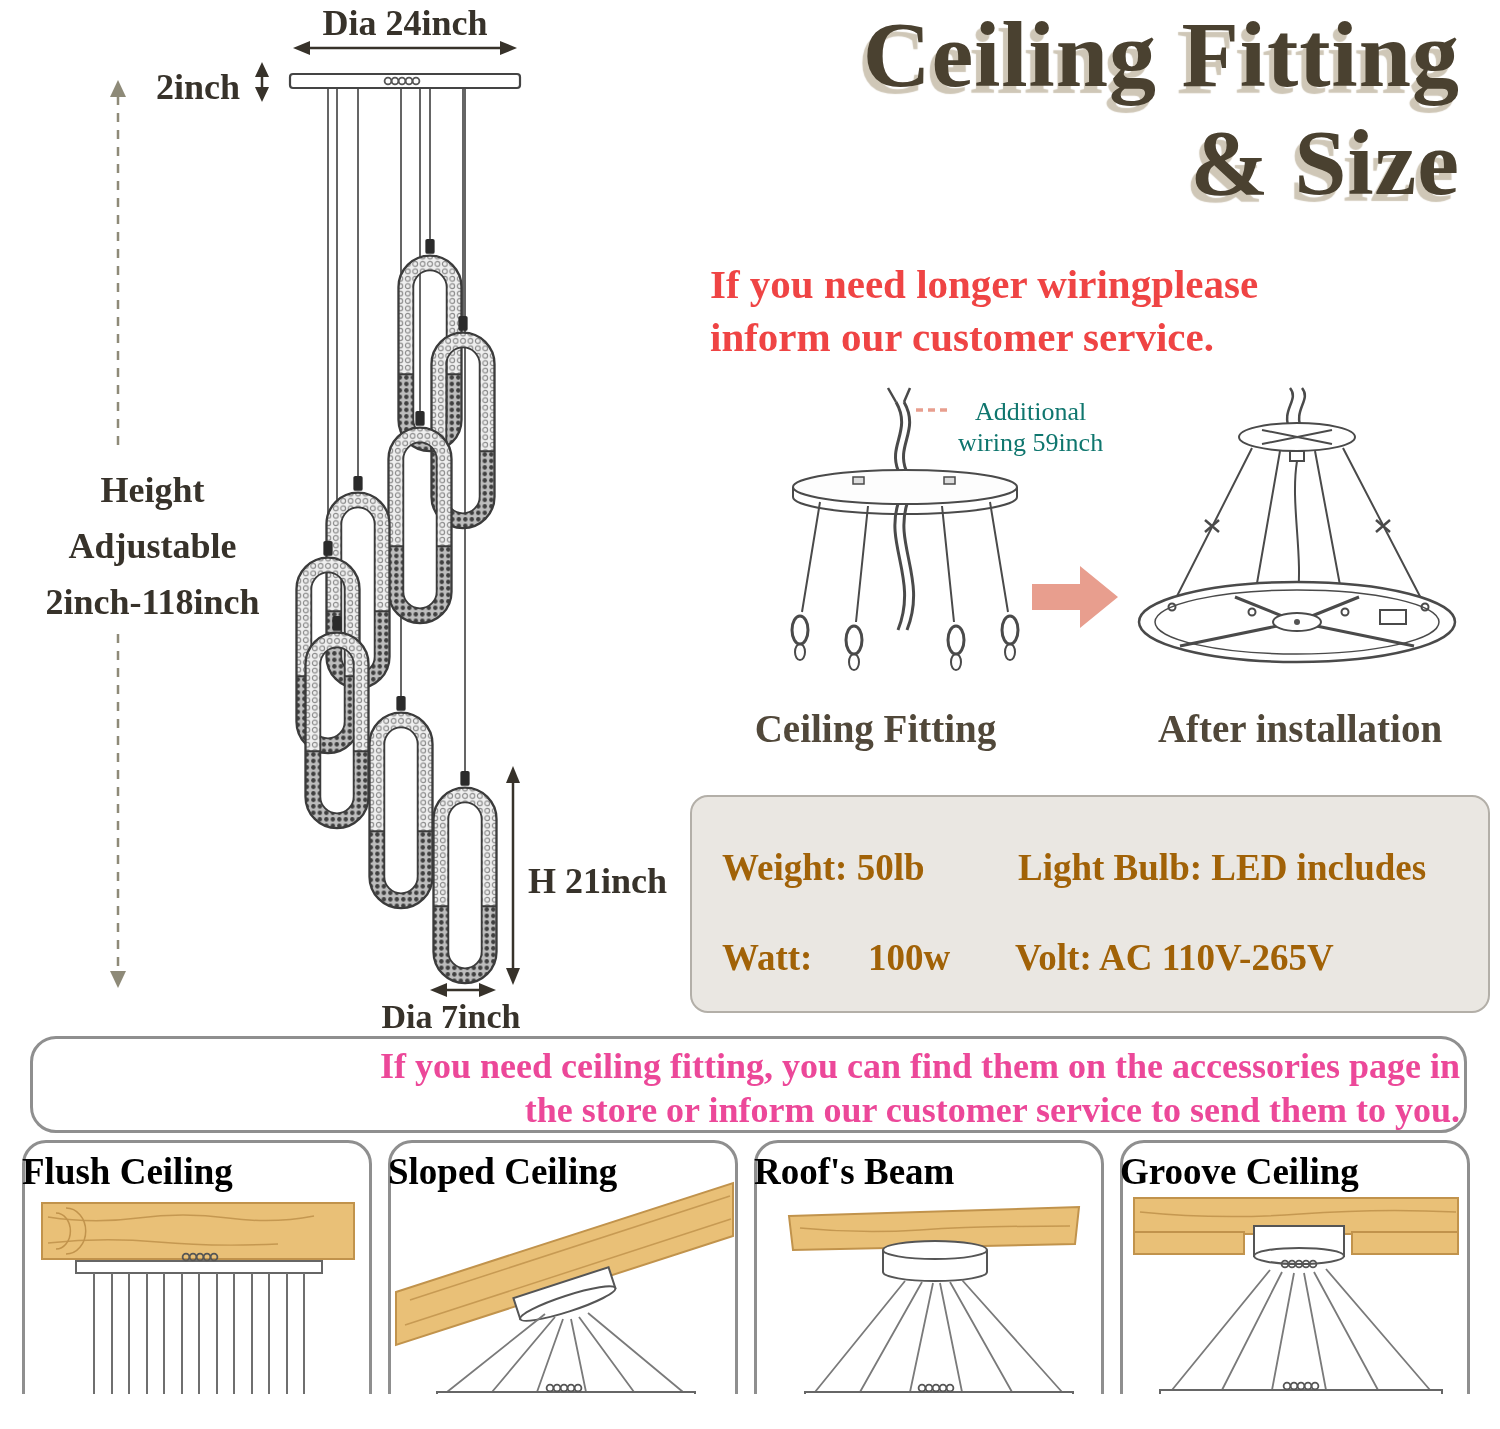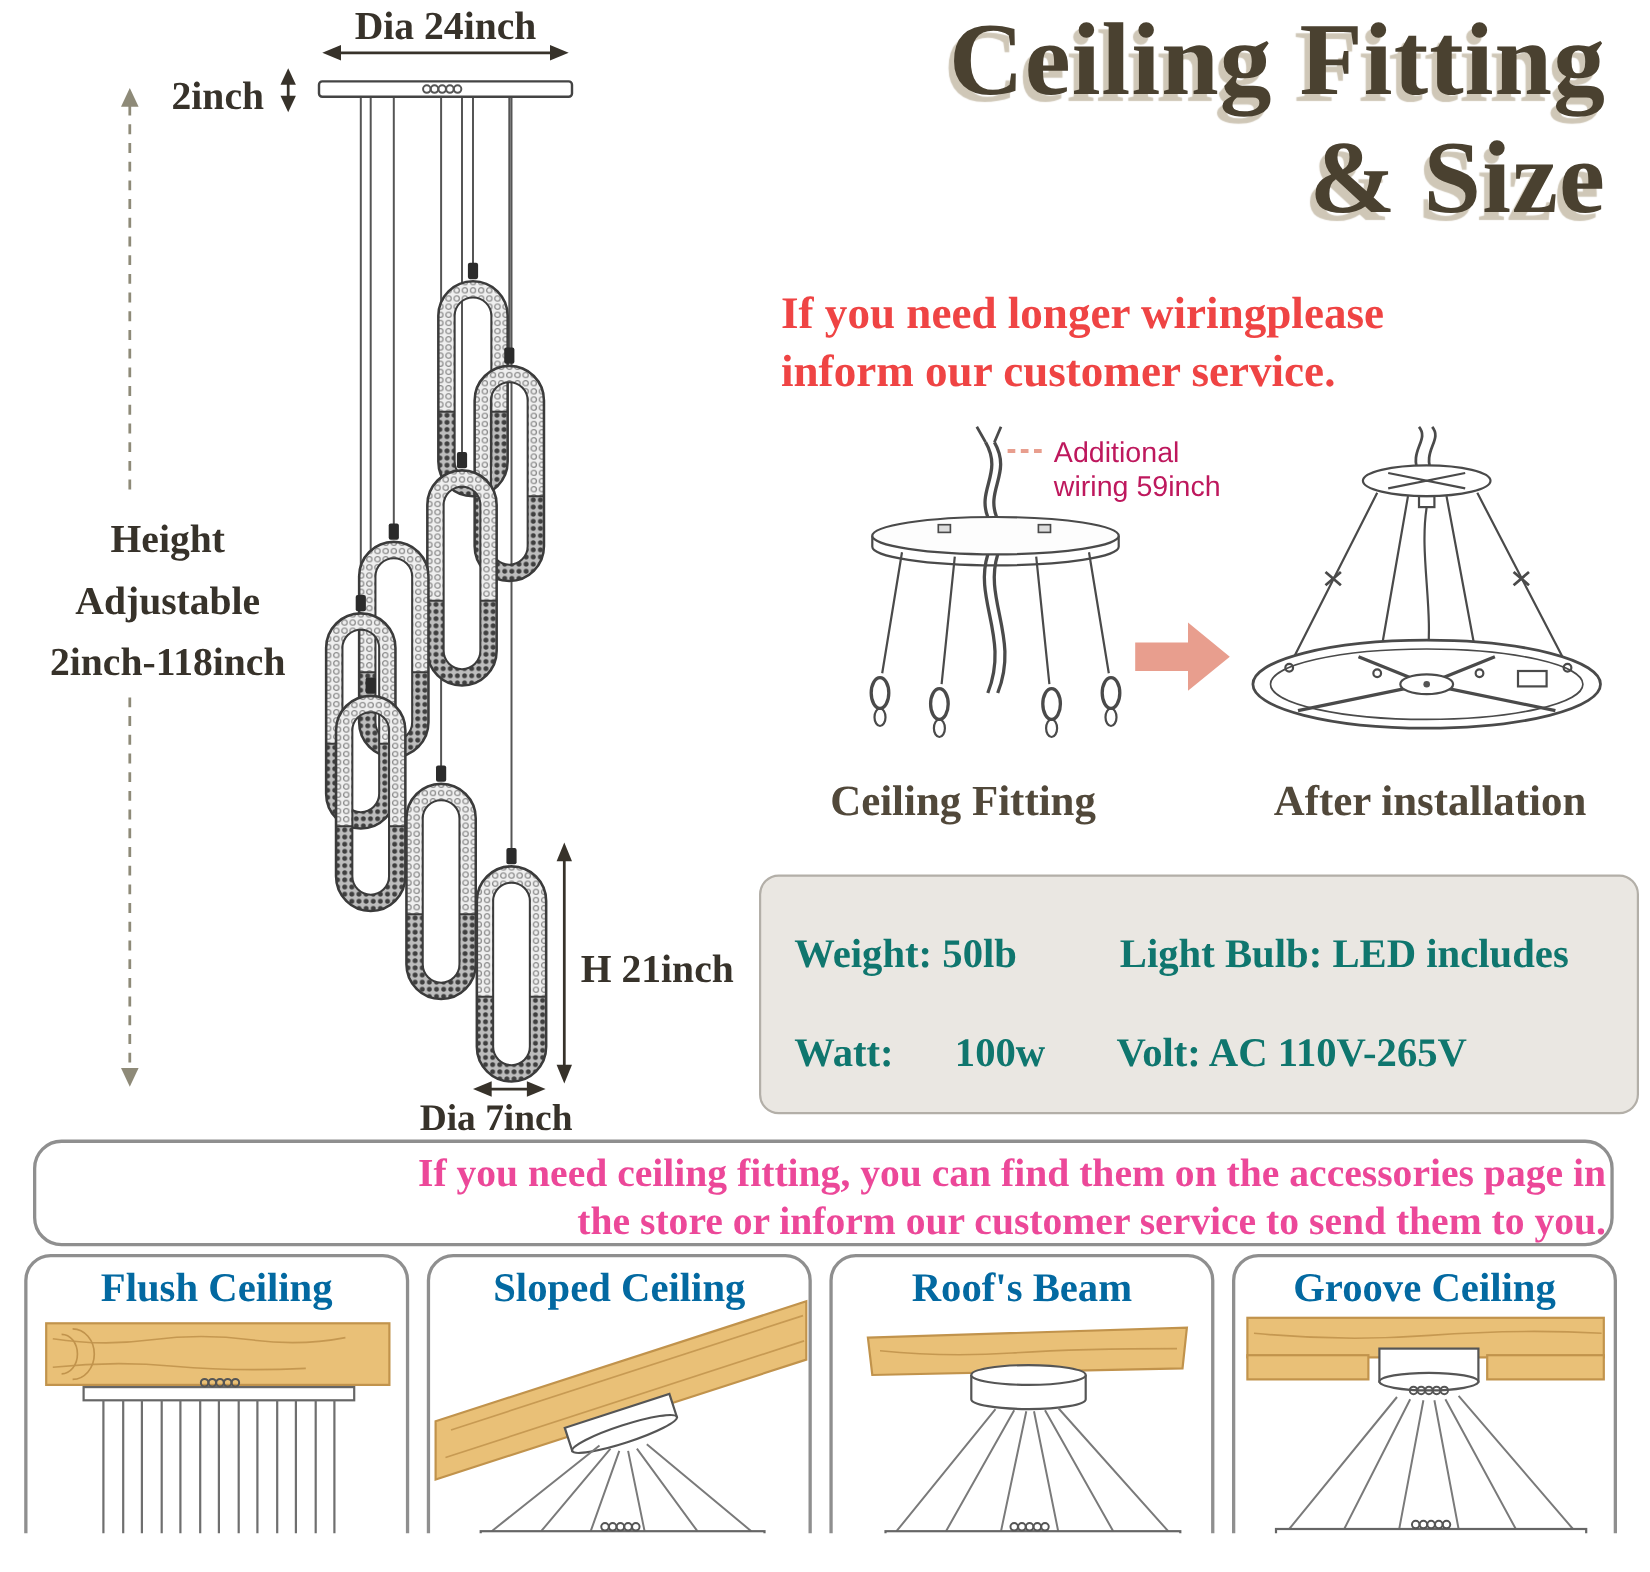--- a/index.html
+++ b/index.html
@@ -6,30 +6,30 @@
   .canvas{position:relative;width:1500px;height:1394px;background:#fff;overflow:hidden;
           font-family:"Liberation Serif","DejaVu Serif",serif;color:#3f3a30;}
   .abs{position:absolute;}
   .dim{font-weight:bold;font-size:36px;color:#37322a;line-height:42px;}
   .center{text-align:center;}
   .right{text-align:right;}
   .title{font-weight:bold;font-size:94px;line-height:108px;color:#4a4130;text-align:right;
          letter-spacing:1px;text-shadow:-5px 7px 1px #cfc7b7;}
   .subtitle{font-weight:bold;font-size:41px;line-height:53px;color:#ef4444;text-align:left;}
   .caption{font-weight:bold;font-size:39px;color:#51483a;text-align:center;}
-  .annot{font-family:Liberation Sans, sans-serif;font-size:26px;color:#be185d;line-height:31px;}
+  .annot{font-family:Liberation Serif, serif;font-size:26px;color:#0f766e;line-height:31px;text-align:center;}
   .specbox{left:690px;top:795px;width:796px;height:214px;background:#eae7e2;
            border:2px solid #b3afa8;border-radius:18px;}
-  .spec{font-weight:bold;font-size:37px;color:#0f766e;}
+  .spec{font-weight:bold;font-size:37px;color:#a16207;}
   .notebox{left:30px;top:1036px;width:1437px;height:97px;border:3px solid #8f8f8f;
            border-radius:26px;background:#fff;box-sizing:border-box;}
   .notetext{font-weight:bold;font-size:36px;line-height:44px;color:#ec4899;text-align:right;}
   .panel{top:1140px;width:350px;height:300px;border:3px solid #8f8f8f;border-radius:24px;
          background:#fff;box-sizing:border-box;}
-  .ptitle{top:1150px;width:350px;text-align:center;font-weight:bold;font-size:37px;color:#0369a1;}
+  .ptitle{top:1150px;width:350px;text-align:left;font-weight:bold;font-size:37px;color:#000000;}
   svg.art{position:absolute;left:0;top:0;pointer-events:none;}
   .txt{z-index:3;}
   .box{z-index:1;}
 </style>
 </head>
 <body>
 
 <div class="canvas">
 
   <div class="abs specbox box"></div>

